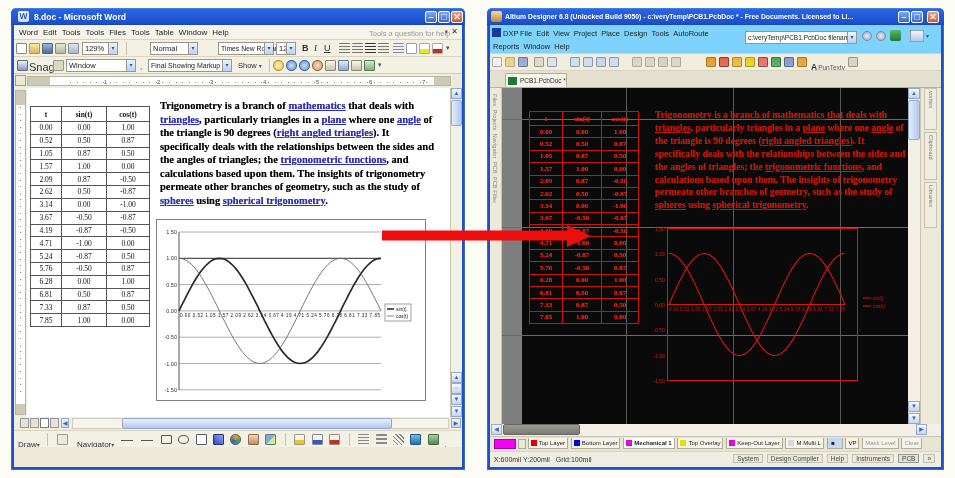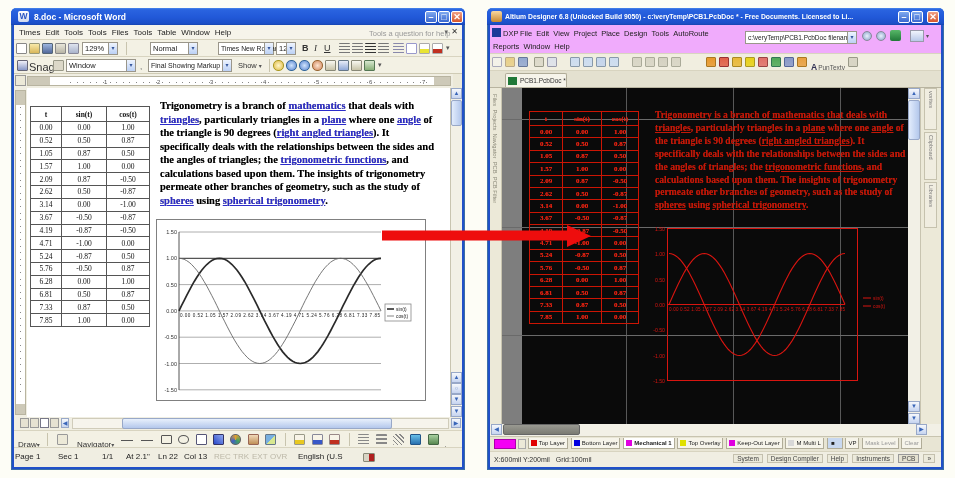--- a/index.html
+++ b/index.html
@@ -28,21 +28,21 @@
  <div class="tbar" style="font-size:8.5px">
    <span class="abs" style="left:7px;top:3px;width:11px;height:11px;background:linear-gradient(#fff,#cfd8ee);border-radius:2px;color:#2b57c4;font-size:8.5px;line-height:11px;text-align:center;font-weight:bold">W</span>
    <span class="abs" style="left:23px;top:3.5px">8.doc - Microsoft Word</span>
    <span class="wbtn" style="right:28px">–</span>
    <span class="wbtn" style="right:15px">□</span>
    <span class="wbtn close" style="right:2px">✕</span>
  </div>
  <div class="content">
 
   <div class="tb" style="left:0;top:0;right:0;height:15px;background:#f6f4ea;border-bottom:1px solid #d8d4c0;font-size:8px;color:#222;padding:2.5px 0 0 5px">
-    <span class="mi">Times</span><span class="mi">Edit</span><span class="mi">Tools</span><span class="mi">Tools</span><span class="mi">Files</span><span class="mi">Tools</span><span class="mi">Table</span><span class="mi">Window</span><span class="mi">Help</span>
+    <span class="mi">Word</span><span class="mi">Edit</span><span class="mi">Tools</span><span class="mi">Tools</span><span class="mi">Files</span><span class="mi">Tools</span><span class="mi">Table</span><span class="mi">Window</span><span class="mi">Help</span>
     <span class="abs" style="left:355px;top:3.5px;color:#999;font-size:7.5px">Tools a question for help</span>
     <span class="abs" style="right:14px;top:3px;color:#666;font-size:7px">▾</span>
     <span class="abs" style="right:4px;top:2px;color:#333;font-size:8px">✕</span>
   </div>
 
   <div class="tb" style="left:0;top:15px;right:0;height:17px;background:#f3f1e4;border-bottom:1px solid #d8d4c0">
     <span class="ic abs" style="left:1px;top:2px;background:#fff;border:1px solid #888"></span>
     <span class="ic abs" style="left:14px;top:2px;background:linear-gradient(#f8e9a8,#d9b75a);border:1px solid #997"></span>
     <span class="ic abs" style="left:27px;top:2px;background:linear-gradient(#9db6e0,#53699a);border:1px solid #567"></span>
     <span class="ic abs" style="left:40px;top:2px;background:linear-gradient(#e8e6da,#b8b5a5);border:1px solid #888"></span>
@@ -275,48 +275,34 @@
     <span class="ic" style="background:linear-gradient(#f8f4e8 55%,#c03020 55%);border:1px solid #988"></span>
     <span class="sep"></span>
     <span class="ic" style="background:repeating-linear-gradient(#888 0 1px,#f3f1e4 1px 3px)"></span>
     <span class="ic" style="background:repeating-linear-gradient(#888 0 2px,#f3f1e4 2px 4px)"></span>
     <span class="ic" style="background:repeating-linear-gradient(45deg,#888 0 1px,#f3f1e4 1px 3px)"></span>
     <span class="ic" style="background:linear-gradient(#68c0e8,#2870b0);border:1px solid #258"></span>
     <span class="ic" style="background:linear-gradient(#a8d0a0,#588850);border:1px solid #464"></span>
     <span style="font-size:7px;color:#555">.</span>
   </div>
 
-  <div class="tb" style="left:0;top:422px;right:0;height:20px;background:#f0eee2;border-top:1px solid #d8d4c0;font-size:8px;color:#222">
-    <span class="abs" style="left:1px;top:4px">Page 1</span>
-    <span class="abs" style="left:44px;top:4px">Sec 1</span>
-    <span class="abs" style="left:88px;top:4px">1/1</span>
-    <span class="abs" style="left:112px;top:4px">At 2.1"</span>
-    <span class="abs" style="left:144px;top:4px">Ln 22</span>
-    <span class="abs" style="left:170px;top:4px">Col 13</span>
-    <span class="abs" style="left:200px;top:4px;color:#bcb8a8">REC</span>
-    <span class="abs" style="left:219px;top:4px;color:#bcb8a8">TRK</span>
-    <span class="abs" style="left:238px;top:4px;color:#bcb8a8">EXT</span>
-    <span class="abs" style="left:256px;top:4px;color:#bcb8a8">OVR</span>
-    <span class="abs" style="left:284px;top:4px">English (U.S</span>
-    <span class="ic abs" style="left:348px;top:4px;background:linear-gradient(90deg,#d8d4c4 48%,#b02020 52%);border:1px solid #887;width:12px;height:9px"></span>
-  </div>
  </div>
 </div>
 
 <div class="win" id="win2" style="left:487px;top:8px;width:457px;height:462px;background:#2050c8">
  <div class="tbar" style="font-size:6.8px">
    <span class="abs" style="left:4px;top:3px;width:11px;height:11px;background:linear-gradient(#f8d8a0,#c88830);border-radius:2px"></span>
    <span class="abs" style="left:18px;top:5px;font-weight:bold;letter-spacing:0">Altium Designer 6.8 (Unlocked Build 9050) - c:\veryTemp\PCB1.PcbDoc * - Free Documents. Licensed to Li...</span>
    <span class="wbtn" style="right:34px">–</span>
    <span class="wbtn" style="right:21px">□</span>
    <span class="wbtn close" style="right:5px">✕</span>
  </div>
  <div class="content">
 
-  <div class="tb" style="left:0;top:0;right:0;height:29px;background:#f0abfc;border-bottom:1px solid #d8d4c0;font-size:8px;color:#222">
+  <div class="tb" style="left:0;top:0;right:0;height:29px;background:#7dd3fc;border-bottom:1px solid #d8d4c0;font-size:8px;color:#222">
     <span class="abs" style="left:2px;top:3px;width:9px;height:9px;background:#1a3a9a"></span>
     <span class="abs" style="left:13px;top:4px;font-size:7.5px">DXP</span>
     <span class="abs" style="left:30px;top:4px;font-size:7.5px">File&nbsp;&nbsp;Edit&nbsp;&nbsp;View&nbsp;&nbsp;Project&nbsp;&nbsp;Place&nbsp;&nbsp;Design&nbsp;&nbsp;Tools&nbsp;&nbsp;AutoRoute</span>
     <span class="abs" style="left:3px;top:17px;font-size:7.5px">Reports&nbsp;&nbsp;Window&nbsp;&nbsp;Help</span>
     <span class="combo abs" style="left:255px;top:6px;width:112px;font-size:6.5px">c:\veryTemp\PCB1.PcbDoc filename <i>▾</i></span>
     <span class="abs" style="left:372px;top:6px;width:10px;height:10px;border-radius:50%;background:radial-gradient(#e8f0fc,#88a0c8);border:1px solid #889"></span>
     <span class="abs" style="left:386px;top:6px;width:10px;height:10px;border-radius:50%;background:radial-gradient(#e8f0fc,#88a0c8);border:1px solid #889"></span>
     <span class="abs" style="left:400px;top:5px;width:11px;height:11px;background:linear-gradient(#58b868,#207838);border-radius:2px"></span>
     <span class="abs" style="left:420px;top:5px;width:14px;height:12px;background:linear-gradient(#f0f4fc,#b8c8e8);border:1px solid #99a">&nbsp;</span>
     <span class="abs" style="left:436px;top:7px;font-size:6px;color:#555">▾</span>

